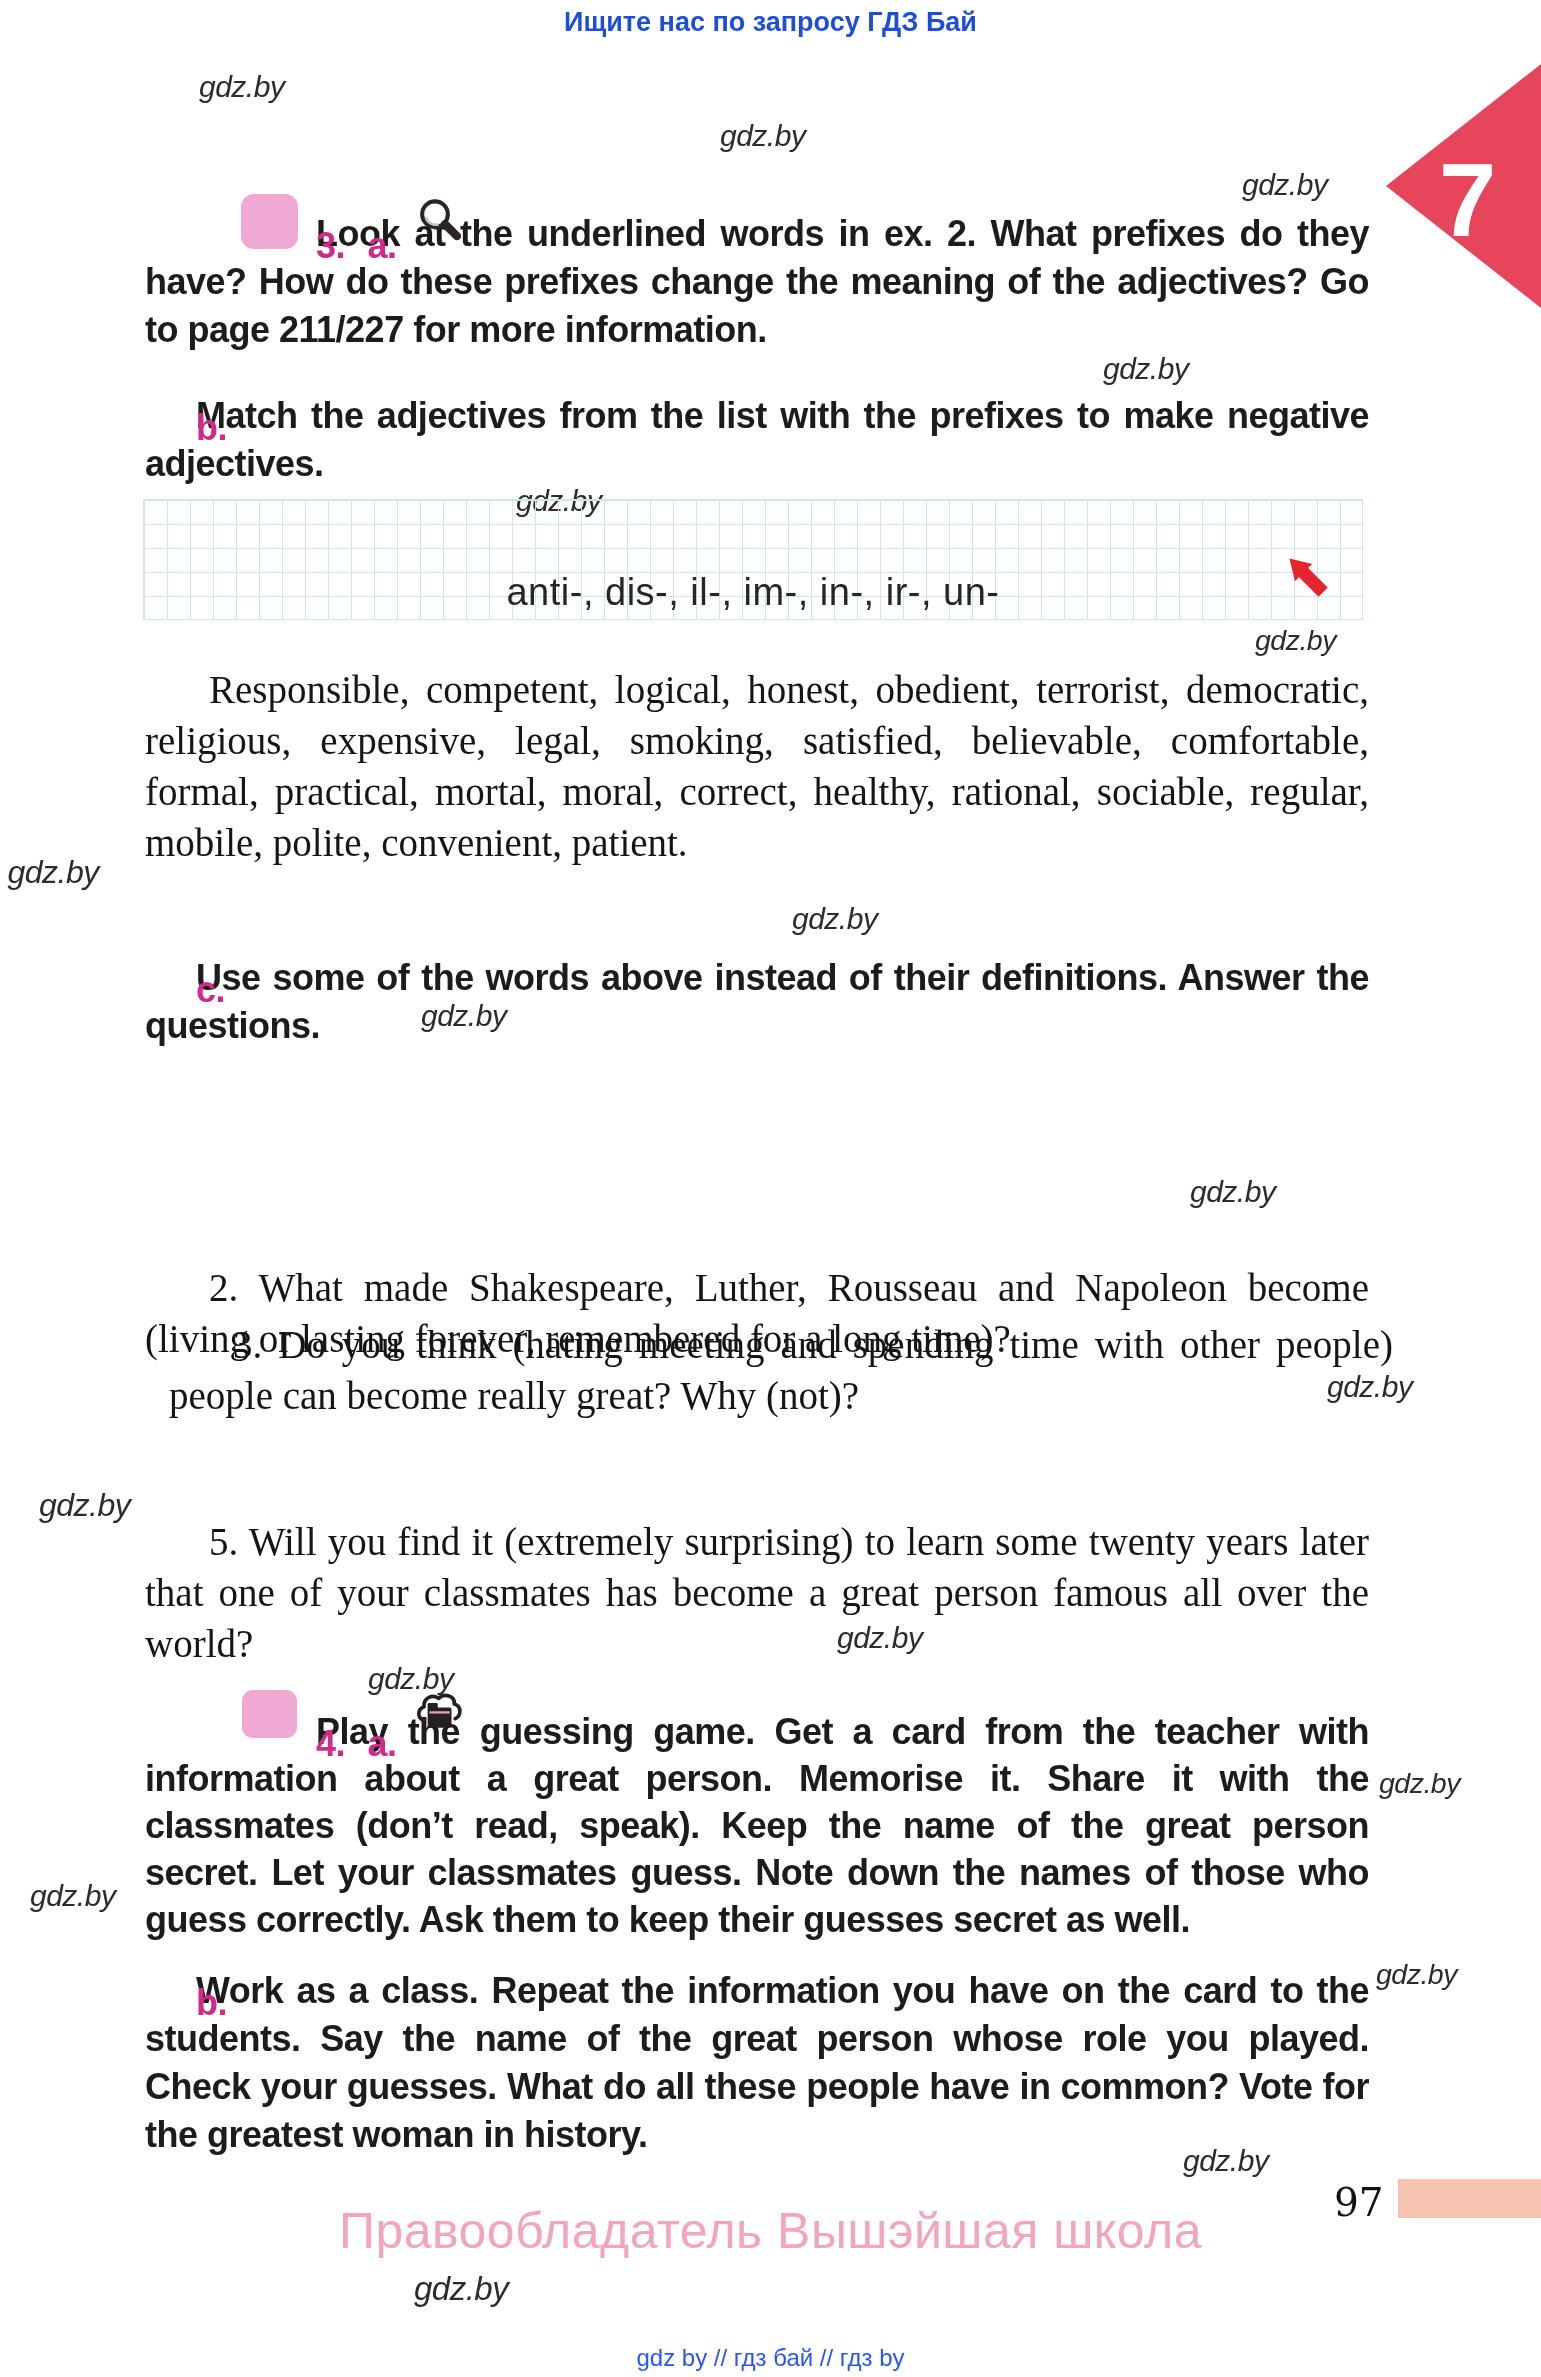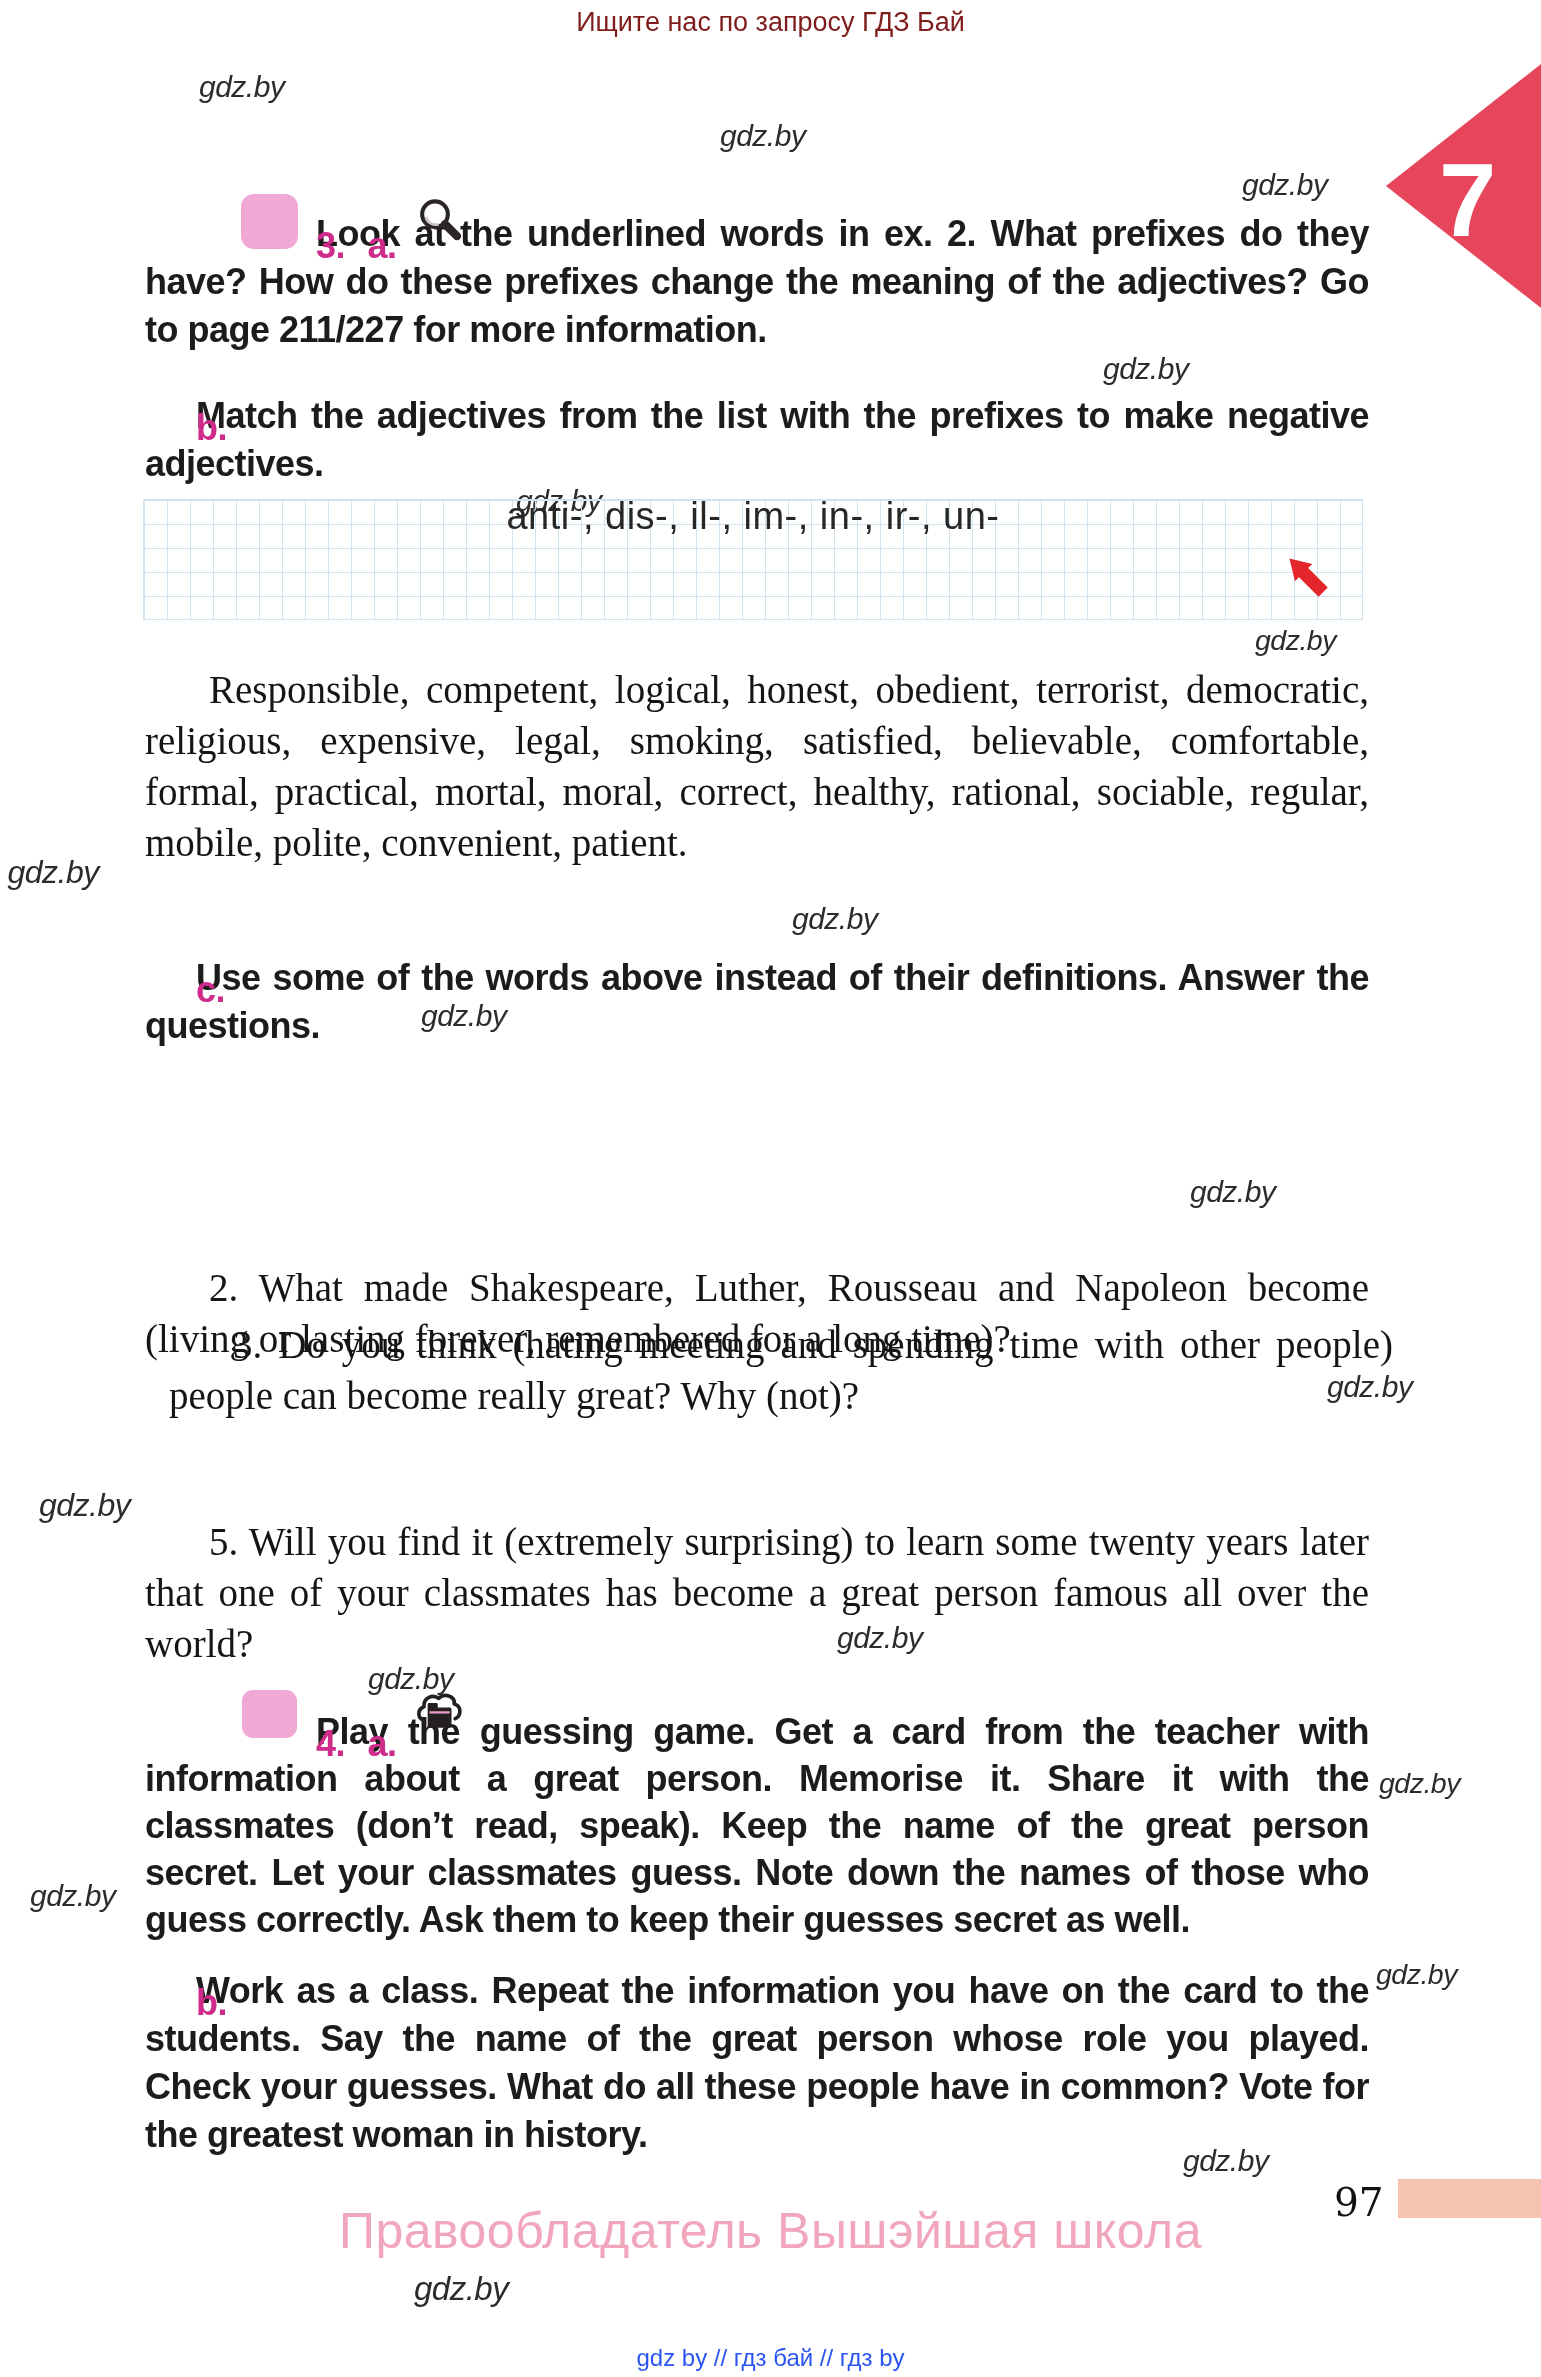--- a/index.html
+++ b/index.html
@@ -49,22 +49,22 @@
     font-size:30px;
     letter-spacing:-0.5px;
     color:#2e2c2b;
     white-space:nowrap;
     font-style:italic;
   }
   
   .promo{
     position:absolute;top:7.4px;left:0;width:100%;
     text-align:center;
-    font-size:27px;font-weight:400;
-    color:#7f1d1d;
+    font-size:27px;font-weight:700;
+    color:#1d4ed8;
   }
   .links{
     position:absolute;top:2344px;left:0;width:100%;
     text-align:center;
     font-size:24px;font-weight:500;
     color:#2a55f0;
   }
   .copyright{
     position:absolute;top:2202px;left:0;width:100%;
     text-align:center;
@@ -105,21 +105,21 @@
   
   .gridbox{
     position:absolute;left:143px;top:499px;
     width:1220px;height:121px;
     box-sizing:border-box;
     border:1.4px solid #cfe3f0;
     background-image:
       linear-gradient(#cfe3f0 1.4px, transparent 1.4px),
       linear-gradient(90deg,#cfe3f0 1.4px, transparent 1.4px);
     background-size:23px 24px;
-    display:flex;align-items:flex-start;justify-content:center;
+    display:flex;align-items:flex-end;justify-content:center;
   }
   .gridbox .prefixes{
     font-family:"Liberation Sans", sans-serif;
     font-size:38px;color:#262626;
     letter-spacing:0.5px;
     transform:translateY(-4.6px);
   }
   .arrow{
     position:absolute;left:1140px;top:53px;
     width:51px;height:51px;

